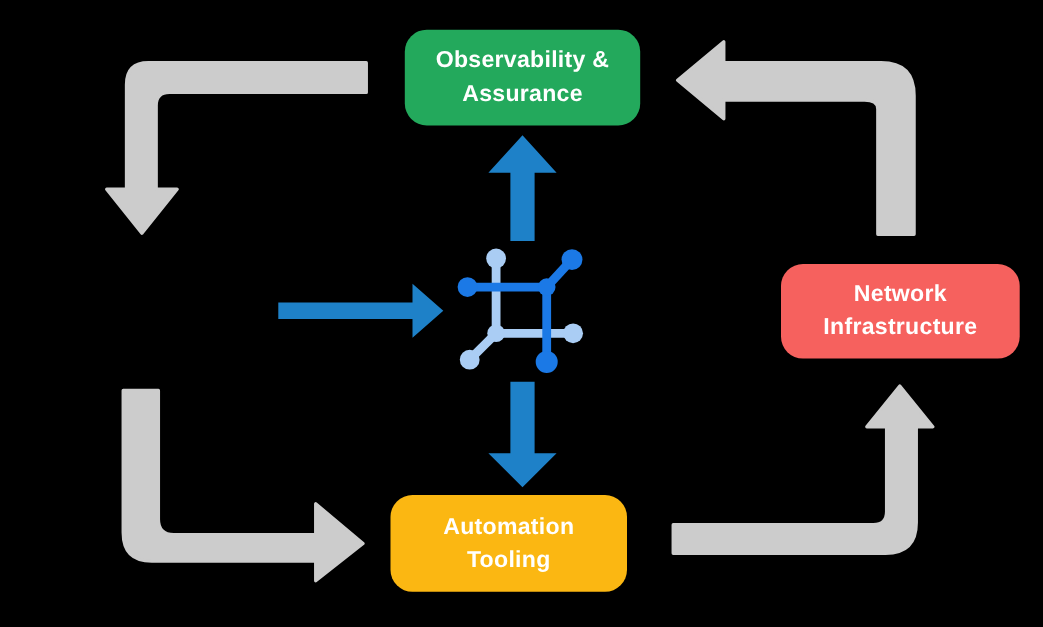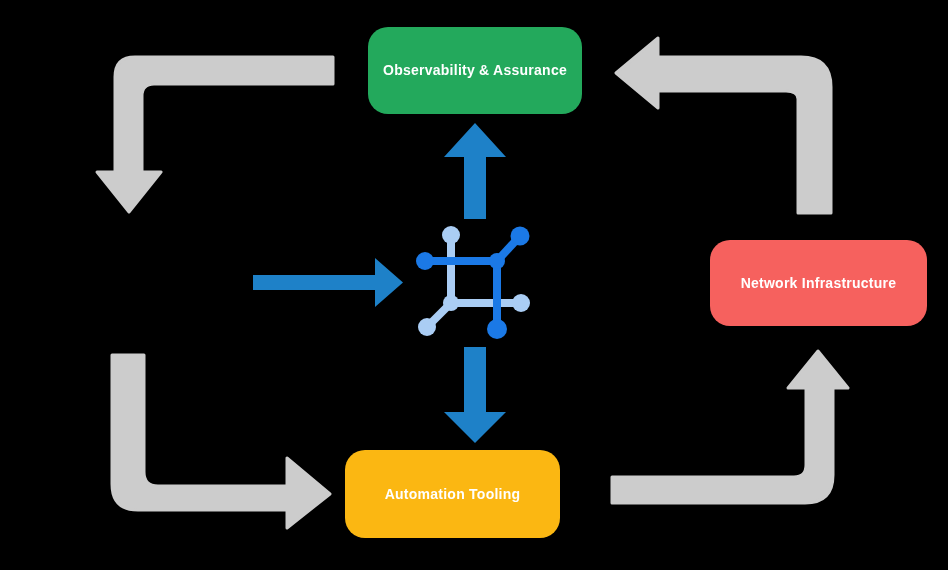--- a/index.html
+++ b/index.html
@@ -10,30 +10,30 @@
     overflow:hidden;
     font-family:"Liberation Sans", sans-serif;
   }
   .arrow-layer{position:absolute;left:0;top:0;width:948px;height:570px;display:block;}
   .node{
     position:absolute;
     border-radius:20px;
     display:flex;align-items:center;justify-content:center;
     text-align:center;
     color:var(--text,#fff);
-    font-size:14px;font-weight:600;letter-spacing:.25px;line-height:1.45;
+    font-size:21px;font-weight:600;letter-spacing:.25px;line-height:1.45;
   }
   .node .label{display:inline-block;}
   .node-observability{left:368px;top:27px;width:214px;height:87px;background:var(--green);}
   .node-observability .label{max-width:190px;}
   .node-operations{left:22px;top:238px;width:218px;height:88px;background:var(--blue);}
   .node-operations .label{max-width:130px;}
   .node-infrastructure{left:710px;top:240px;width:217px;height:86px;background:var(--red);}
   .node-infrastructure .label{max-width:170px;}
-  .node-automation{left:345px;top:450px;width:215px;height:88px;background:var(--yellow);}
+  .node-automation{left:355px;top:450px;width:215px;height:88px;background:var(--yellow);}
   .node-automation .label{max-width:150px;}
   .hub-icon{position:absolute;left:410px;top:220px;width:130px;height:125px;}
 </style>
 </head>
 <body>
 
 <div class="canvas">
 
   <svg class="arrow-layer" viewBox="0 0 948 570">
 

